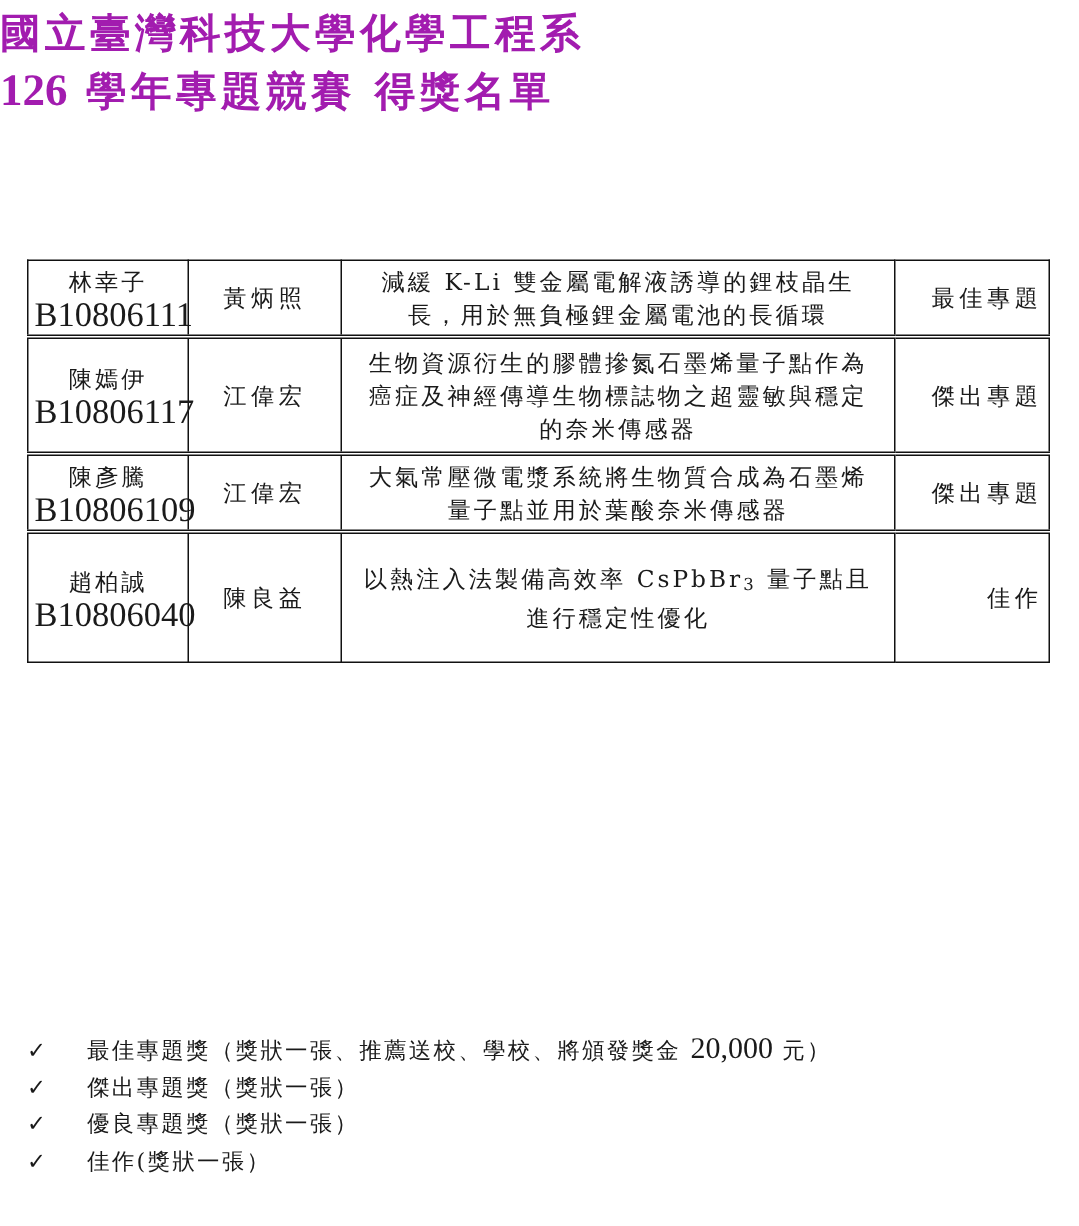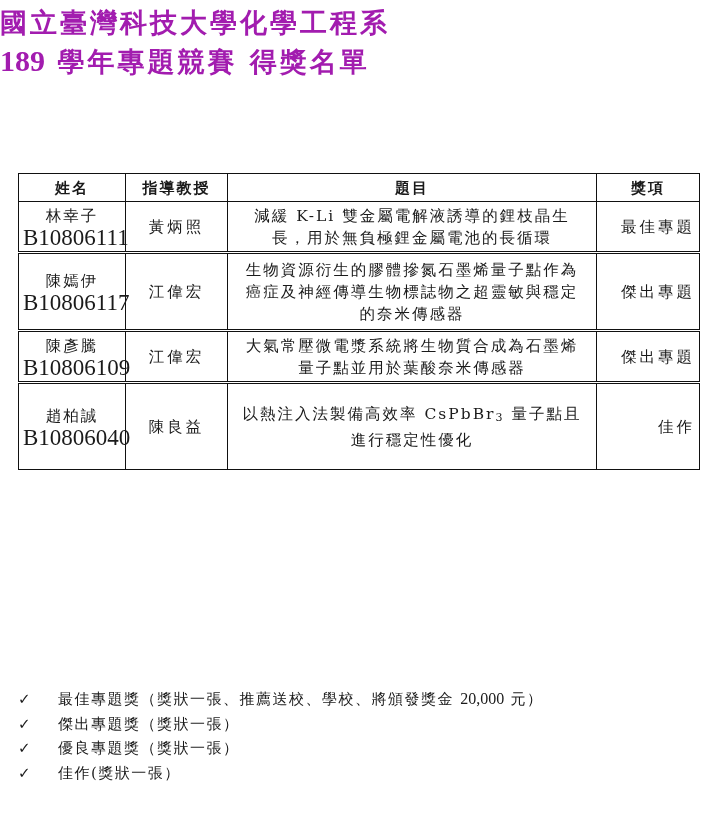--- a/index.html
+++ b/index.html
@@ -37,43 +37,37 @@
     .col-adv { width: 102px; }
     .col-topic { width: 369px; }
     .col-award { width: 103px; }
 
     .notes {
       position: absolute; left: 18px; top: 687px; font-size: 15px; line-height: 24.5px;
       letter-spacing: 1.5px;
     }
     .notes .item { display: flex; align-items: center; }
     .notes .check { width: 40px; font-family: "DejaVu Sans", sans-serif; font-size: 15px; }
-    .notes .txt .num { font-family: "Liberation Serif", serif; font-size: 16px; letter-spacing: 0; }
+    .notes .txt .num { font-family: "Liberation Serif", serif; font-size: 20px; letter-spacing: 0; }
     sub { font-size: 11px; vertical-align: -2px; }
   </style>
 </head>
 <body>
 
 <div id="title1" class="title">國立臺灣科技大學化學工程系</div>
-<div id="title2" class="title"><span class="num">189</span><span> 學年專題競賽 得獎名單</span></div>
+<div id="title2" class="title"><span class="num">126</span><span> 學年專題競賽 得獎名單</span></div>
 
 <table class="tbl">
   <colgroup>
     <col class="col-name">
       <col class="col-adv">
       <col class="col-topic">
       <col class="col-award">
   </colgroup>
   <tbody>
-      <tr>
-    <th>姓名</th>
-    <th>指導教授</th>
-    <th>題目</th>
-    <th>獎項</th>
-  </tr>
   <tr class="dbl" style="height:51px">
     <td>
           <span class="nm">林幸子</span>
           <span class="sid">B10806111</span>
         </td>
     <td class="adv">黃炳照</td>
     <td class="topic">減緩 K-Li 雙金屬電解液誘導的鋰枝晶生長，用於無負極鋰金屬電池的長循環</td>
     <td class="award">最佳專題</td>
   </tr>
   <tr class="dbl" style="height:78px">

